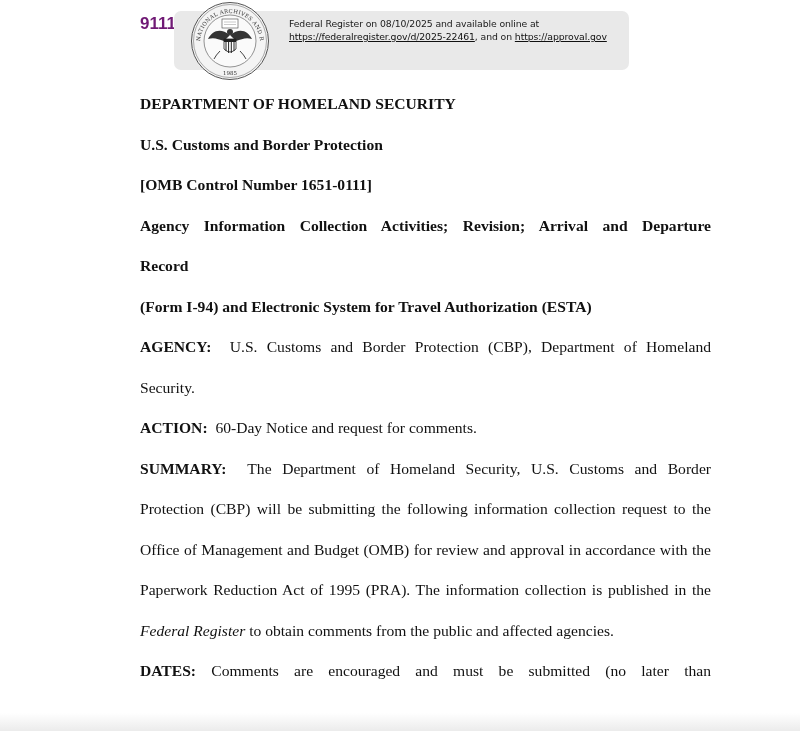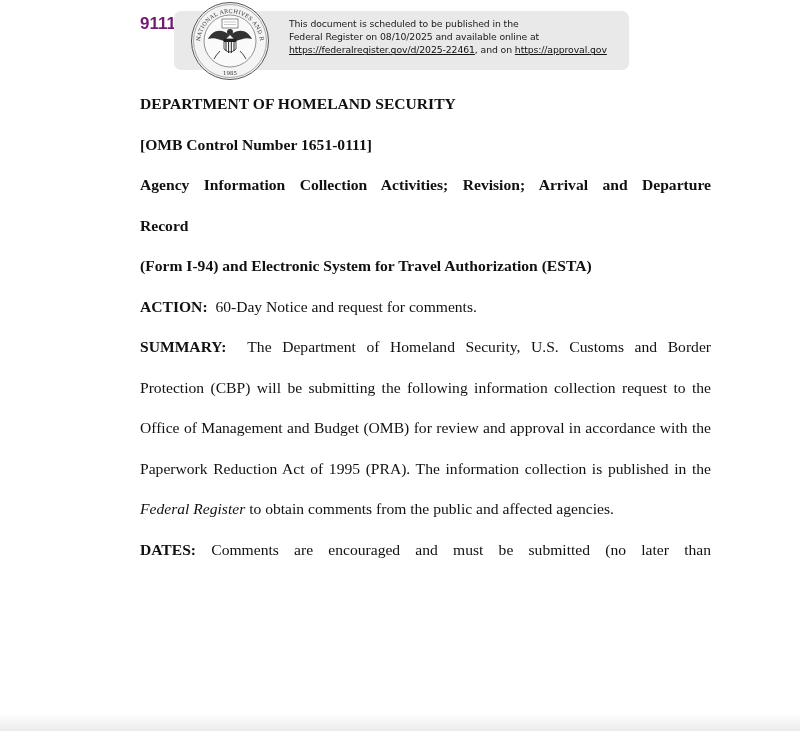--- a/index.html
+++ b/index.html
@@ -118,30 +118,31 @@
   <line x1="38.6" y1="41" x2="38.6" y2="52" stroke="#222" stroke-width="1"></line>
   <line x1="41.3" y1="41" x2="41.3" y2="52" stroke="#222" stroke-width="1"></line>
   <line x1="44" y1="41" x2="44" y2="50" stroke="#222" stroke-width="1"></line>
 
   <path d="M30 50 Q26 54 24 58" stroke="#444" stroke-width="1" fill="none"></path>
   <path d="M50 50 Q54 54 56 58" stroke="#444" stroke-width="1" fill="none"></path>
   <text x="40" y="74" font-family="DejaVu Serif, serif" font-size="5.5" fill="#333" text-anchor="middle">1985</text>
 </svg>
 
 <div class="banner-text">
-  <div>This document is scheduled to be published in the</div>
   <div>Federal Register on 08/10/2025 and available online at</div>
   <div><a>https://federalregister.gov/d/2025-22461</a><span>, and on </span><a>https://approval.gov</a></div>
 </div>
 
 <div class="doc">
   <p class="b">DEPARTMENT OF HOMELAND SECURITY</p>
+  <p class="b">U.S. Customs and Border Protection</p>
   <p class="b">[OMB Control Number 1651-0111]</p>
   <p class="b justify-all">Agency Information Collection Activities; Revision; Arrival and Departure</p>
   <p class="b">Record</p>
   <p class="b">(Form I-94) and Electronic System for Travel Authorization (ESTA)</p>
+  <p class="justify"><span class="b">AGENCY:</span>&nbsp; <span>U.S. Customs and Border Protection (CBP), Department of Homeland Security.</span></p>
   <p><span class="b">ACTION:</span>&nbsp; <span>60-Day Notice and request for comments.</span></p>
   <p class="justify"><span class="b">SUMMARY:</span>&nbsp; <span>The Department of Homeland Security, U.S. Customs and Border Protection (CBP) will be submitting the following information collection request to the Office of Management and Budget (OMB) for review and approval in accordance with the Paperwork Reduction Act of 1995 (PRA).  The information collection is published in the </span><i>Federal Register</i><span> to obtain comments from the public and affected agencies.</span></p>
   <p class="justify-all"><span class="b">DATES:</span> <span>Comments are encouraged and must be submitted (no later than</span></p>
 
 </div>
 
 <div class="bottom-fade"></div>
 
 </body></html>

